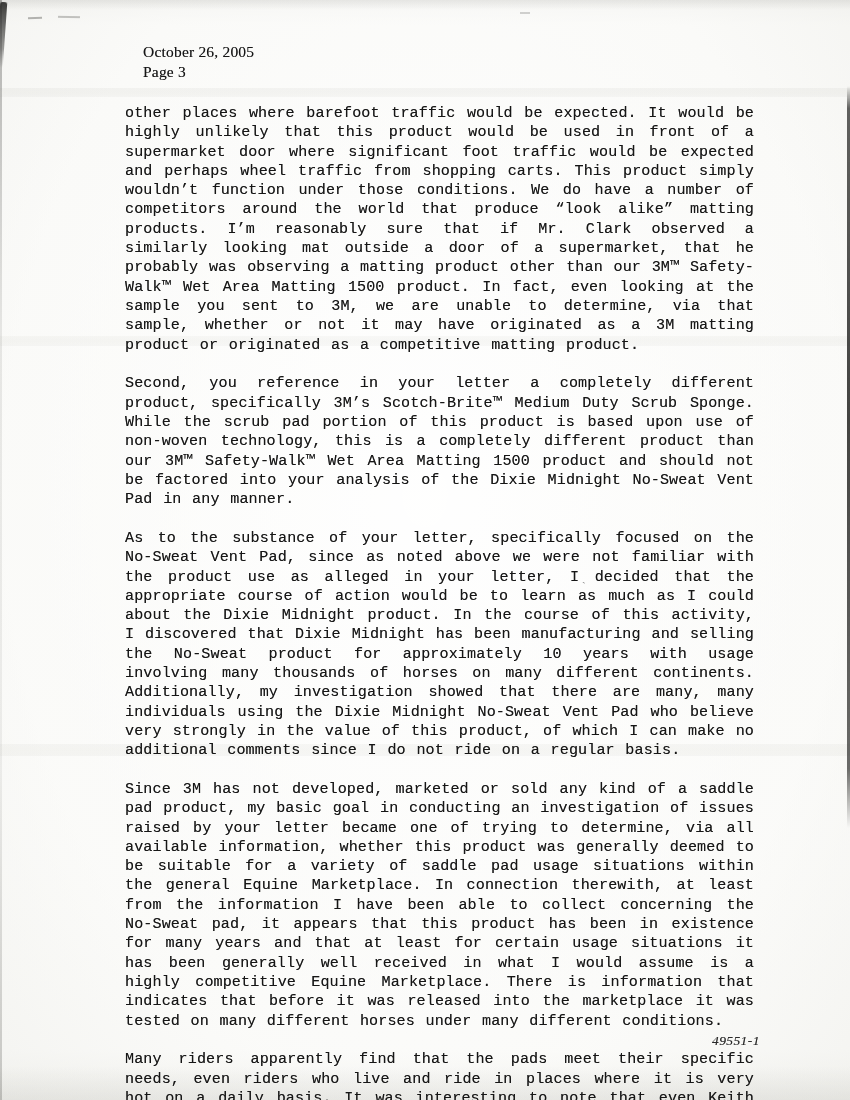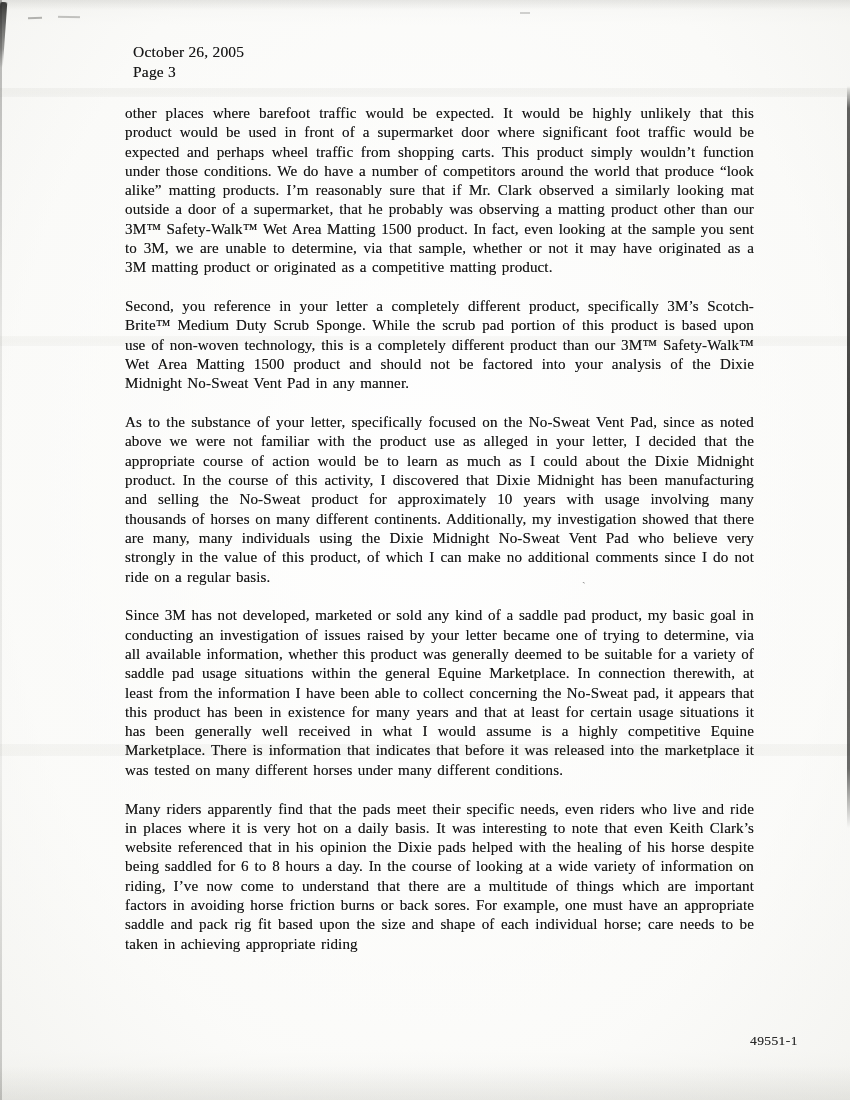--- a/index.html
+++ b/index.html
@@ -16,50 +16,52 @@
     background:
       radial-gradient(ellipse at 50% 45%, rgba(255,255,255,0.9) 0%, rgba(250,250,248,0.4) 70%, rgba(238,238,234,0.55) 100%),
       linear-gradient(to bottom, #f3f3f0 0px, #fafaf8 25px, #fbfbf9 1050px, #f0f0ec 1100px);
     font-family: "Liberation Serif", "DejaVu Serif", serif;
     color: #161616;
   }
 
   
   .letter-header {
     position: absolute;
-    left: 133px;
+    left: 143px;
     top: 42px;
     font-size: 15.5px;
     line-height: 20px;
     letter-spacing: 0.2px;
     text-shadow: 0 0 0.6px rgba(25,25,25,0.55);
   }
   .letter-body {
     position: absolute;
     left: 125px;
     top: 104px;
     width: 629px;
     font-size: 15.1px;
     line-height: 19.3px;
     text-align: justify;
     letter-spacing: 0.1px;
     word-spacing: 1.5px;
     text-shadow: 0 0 0.6px rgba(25,25,25,0.55);
   }
   .letter-body p {
     margin: 0 0 19.5px 0;
+    font-family: Liberation Mono, monospace;
   }
   .doc-number {
     position: absolute;
-    left: 750px;
+    left: 712px;
     top: 1033px;
     font-size: 13.5px;
     letter-spacing: 0.4px;
     color: #2a2a2a;
     text-shadow: 0 0 0.6px rgba(25,25,25,0.5);
+    font-style: italic;
   }
 
   
   .artifact { position: absolute; pointer-events: none; }
   .edge-right {
     right: 0; top: 86px; width: 3px; height: 742px;
     background: linear-gradient(to bottom,
       rgba(50,50,48,0) 0%, rgba(45,45,43,0.75) 3%,
       rgba(35,35,33,0.85) 45%, rgba(45,45,43,0.7) 92%,
       rgba(50,50,48,0) 100%);

